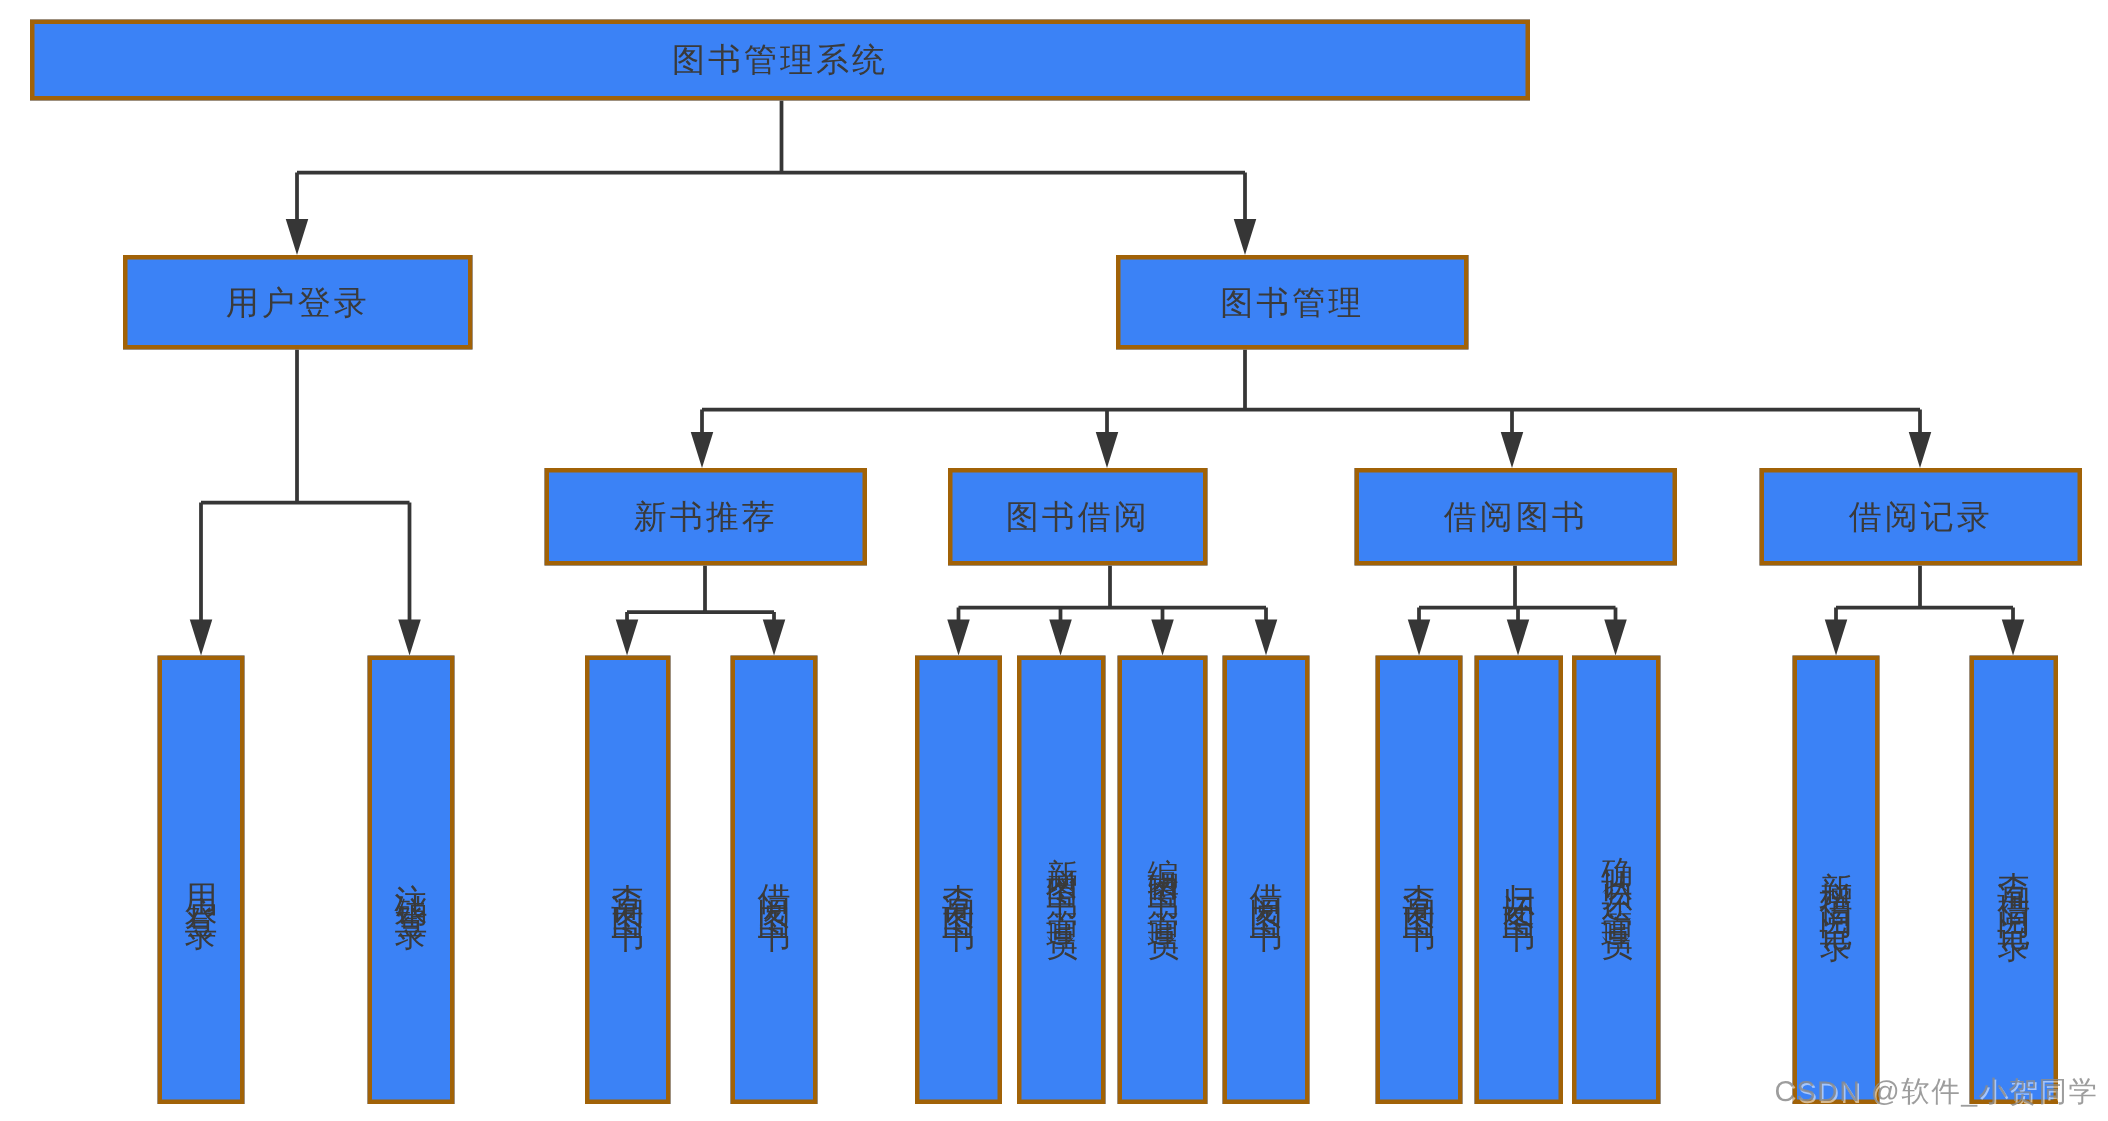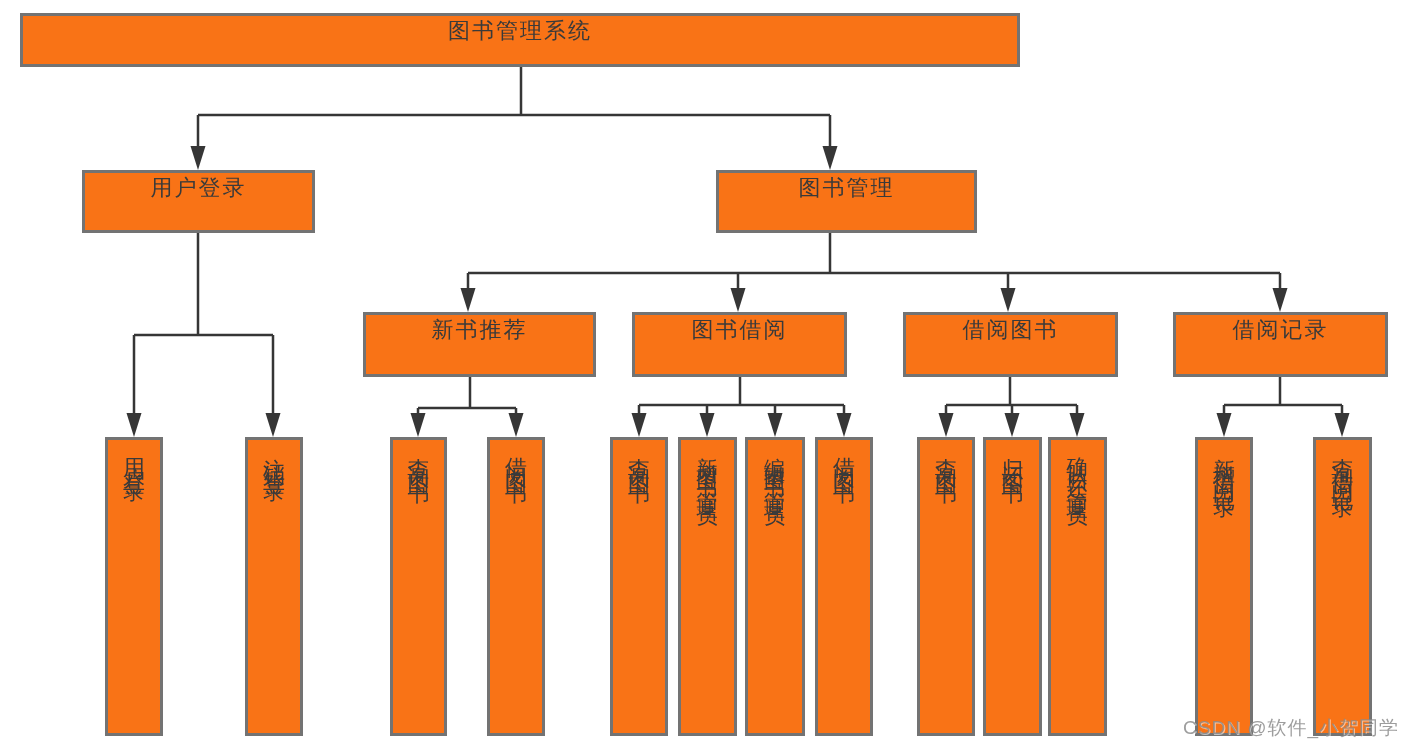--- a/index.html
+++ b/index.html
@@ -11,24 +11,25 @@
     overflow: hidden;
     font-family: "Liberation Sans", sans-serif;
   }
   #connectors {
     position: absolute;
     left: 0; top: 0;
     width: 1405px; height: 747px;
   }
   .node {
     position: absolute;
-    background: #f97316;
-    border: 3px solid #737373;
+    background: #3b82f6;
+    border: 3px solid #a16207;
     box-sizing: border-box;
     display: flex;
+    align-items: center;
     justify-content: center;
     color: #3a3a3a;
   }
   .h-node span {
     font-size: 22px;
     letter-spacing: 2px;
     white-space: nowrap;
   }
   .v-node span {
     writing-mode: vertical-rl;
@@ -92,28 +93,28 @@
     </g>
   </svg>
 
   <div class="node h-node" style="left:20px; top:13px; width:1000px; height:54px;">
     <span>图书管理系统</span>
   </div>
 
   <div class="node h-node" style="left:82px; top:170px; width:233px; height:63px;">
     <span>用户登录</span>
   </div>
-  <div class="node h-node" style="left:716px; top:170px; width:261px; height:63px;">
+  <div class="node h-node" style="left:744px; top:170px; width:235px; height:63px;">
     <span>图书管理</span>
   </div>
 
-  <div class="node h-node" style="left:363px; top:312px; width:233px; height:65px;">
+  <div class="node h-node" style="left:363px; top:312px; width:215px; height:65px;">
     <span>新书推荐</span>
   </div>
-  <div class="node h-node" style="left:632px; top:312px; width:215px; height:65px;">
+  <div class="node h-node" style="left:632px; top:312px; width:173px; height:65px;">
     <span>图书借阅</span>
   </div>
   <div class="node h-node" style="left:903px; top:312px; width:215px; height:65px;">
     <span>借阅图书</span>
   </div>
   <div class="node h-node" style="left:1173px; top:312px; width:215px; height:65px;">
     <span>借阅记录</span>
   </div>
 
   <div class="node v-node" style="left:105px; top:437px; width:58px; height:299px;">

